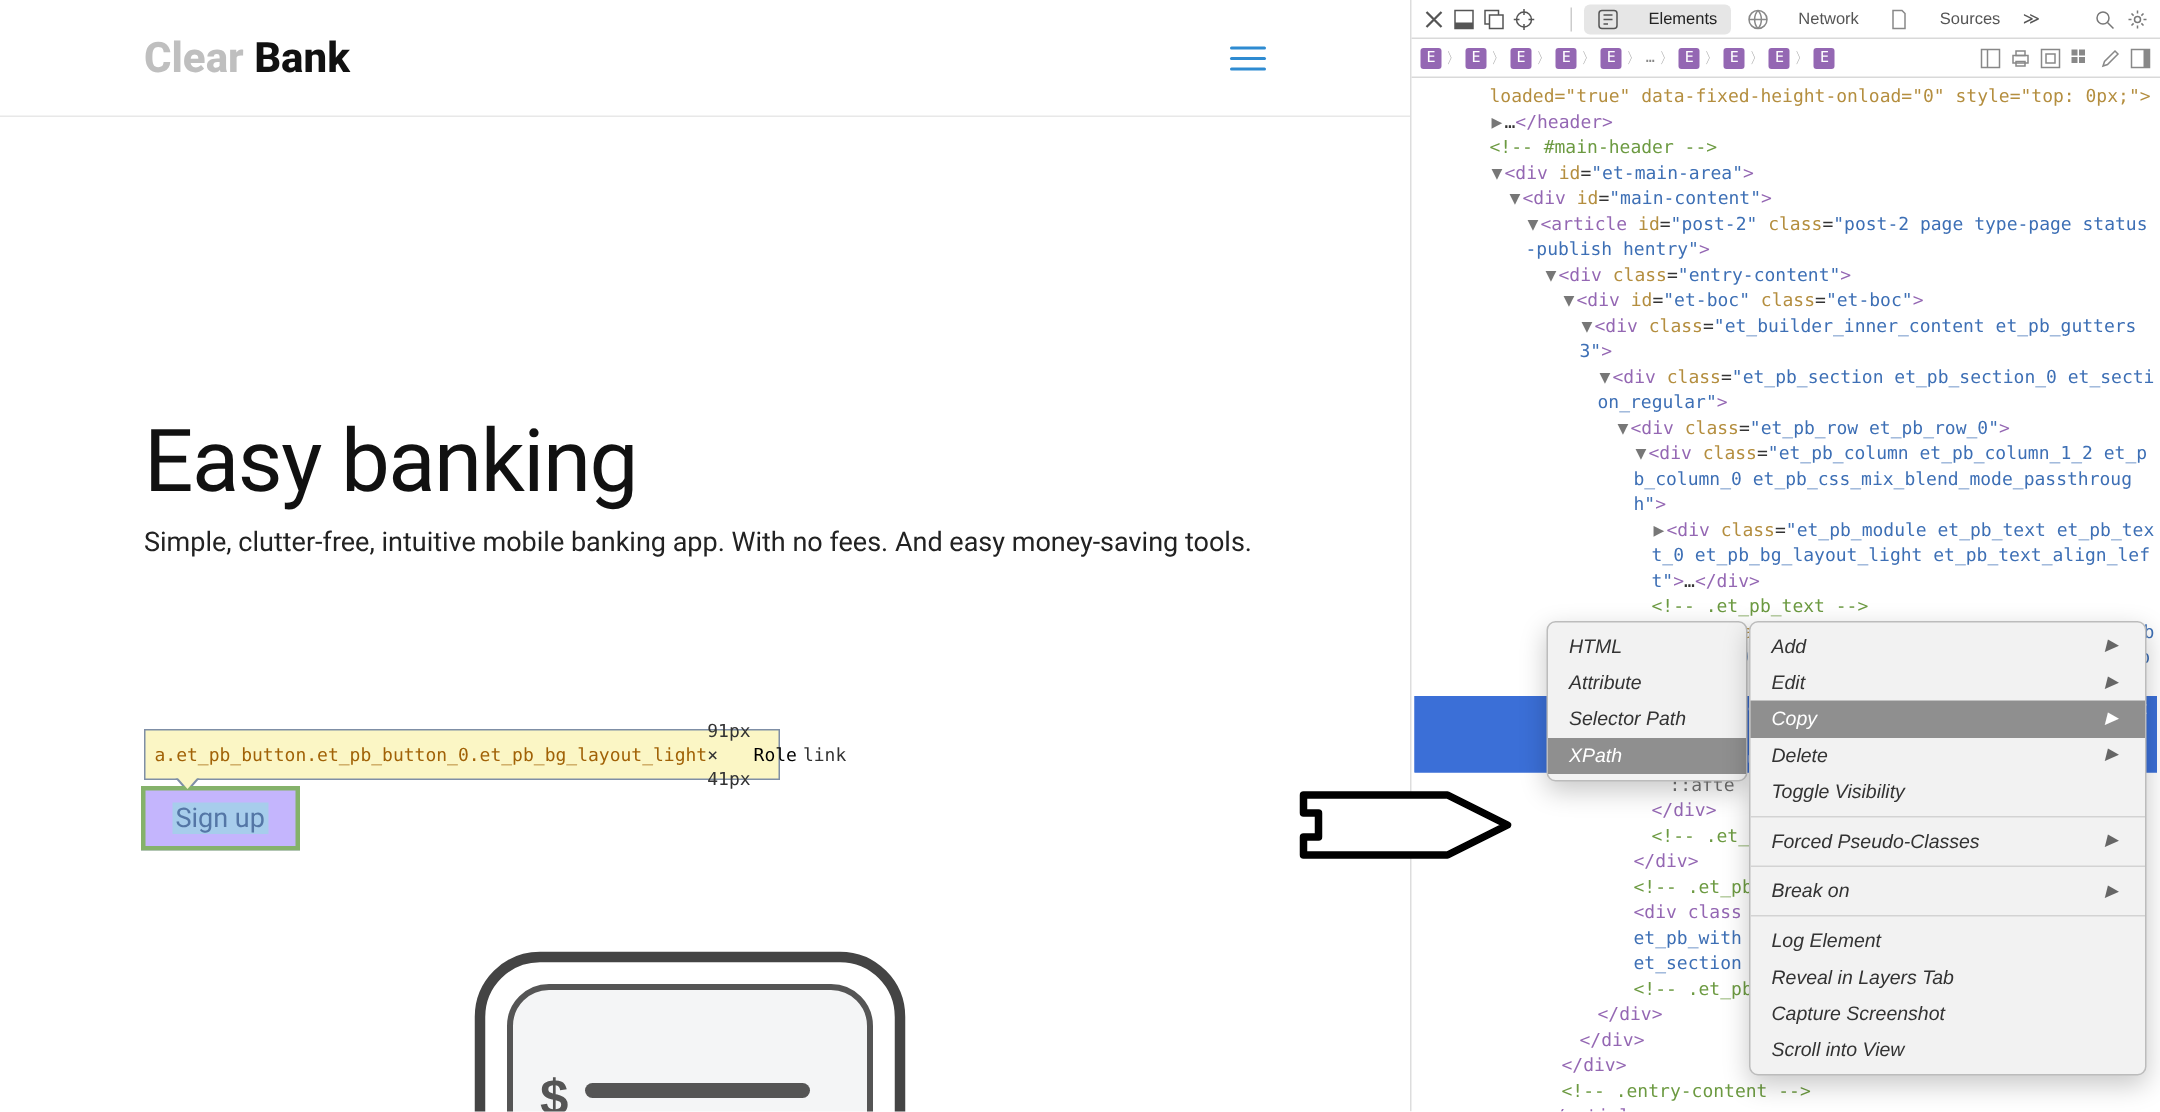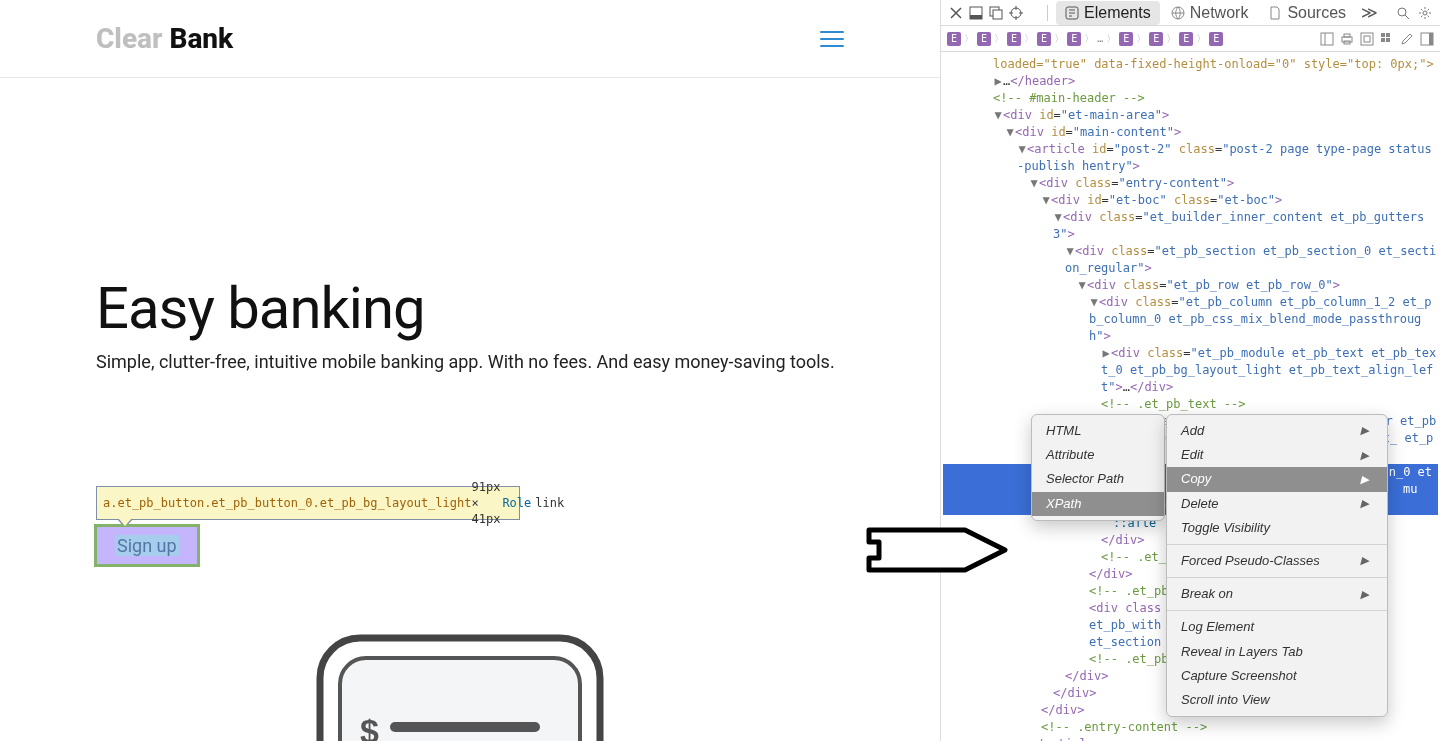--- a/index.html
+++ b/index.html
@@ -17,59 +17,59 @@
   .hamburger span { display: block; width: 24px; height: 2px; background: #2e8bd1; border-radius: 2px; }
 
   .hero { padding: 200px 96px 0 96px; position: relative; }
   .hero h1 { font-size: 58px; line-height: 1.05; font-weight: 400; color: #111; letter-spacing: -1px; }
   .hero h1 .l2 { display: block; }
   .hero p.sub { margin-top: 12px; font-size: 18px; color: #222; }
 
   .inspect-tooltip { position: absolute; left: 96px; top: 408px; width: 424px; height: 34px; background: #fbf6c5; border: 1px solid #7f8fa6; font: 12px/16px Menlo, Consolas, monospace; display: flex; align-items: center; padding: 0 6px; color: #333; }
   .inspect-tooltip .sel { color: #a16207; }
   .inspect-tooltip .dim { color: #333; }
-  .inspect-tooltip .role-l { color: #0369a1; margin-left: 2px; }
+  .inspect-tooltip .role-l { color: #000000; margin-left: 2px; }
   .inspect-tooltip .role-v { color: #333; margin-left: 4px; }
   .inspect-tooltip::after { content: ""; position: absolute; left: 20px; bottom: -9px; width: 0; height: 0; border-left: 8px solid transparent; border-right: 8px solid transparent; border-top: 9px solid #7f8fa6; }
   .inspect-tooltip::before { content: ""; position: absolute; left: 21px; bottom: -7px; width: 0; height: 0; border-left: 7px solid transparent; border-right: 7px solid transparent; border-top: 8px solid #fbf6c5; z-index: 2; }
 
   .signup-wrap { position: absolute; left: 94px; top: 446px; }
   .signup-btn { border: 3px solid #85b26b; background: #c4b5fd; padding: 8px 18px; font-size: 18px; color: #5476a6; display: inline-block; position: relative; }
   .signup-btn .hl { background: #a7cdec; padding: 0 2px; }
 
   .phone-wrap { position: absolute; left: 300px; top: 540px; }
   .phone { width: 320px; }
 
   .arrow-shape { position: absolute; left: 865px; top: 446px; }
 
   
   .dt-top { height: 26px; border-bottom: 1px solid #d9d9d9; display: flex; align-items: center; padding: 0 8px; gap: 6px; }
   .dt-top .left-icons { display: flex; gap: 6px; align-items: center; }
   .dt-top .tabs { display: flex; align-items: center; margin-left: 12px; gap: 2px; }
-  .dt-tab { display: flex; align-items: center; gap: 5px; padding: 3px 9px; border-radius: 4px; font-size: 16px; color: #555; cursor: pointer; }
+  .dt-tab { display: flex; align-items: center; gap: 20px; padding: 3px 9px; border-radius: 4px; font-size: 11px; color: #555; cursor: pointer; }
   .dt-tab.active { background: #e6e6e6; color: #222; }
   .dt-tab svg { width: 14px; height: 14px; }
   .dt-top .right-icons { margin-left: auto; display: flex; gap: 8px; align-items: center; color: #777; }
   .ico { width: 14px; height: 14px; display: inline-flex; align-items: center; justify-content: center; color: #666; }
 
   .dt-crumbs { height: 26px; border-bottom: 1px solid #d9d9d9; display: flex; align-items: center; padding: 0 6px; gap: 3px; }
   .crumb { background: #9467b3; color: #fff; font: 10px/1 Menlo, monospace; padding: 2px 4px; border-radius: 2px; }
   .crumb.dots { background: transparent; color: #888; padding: 2px 0; }
   .crumb-sep { color: #aaa; font-size: 10px; }
   .dt-crumbs .right { margin-left: auto; display: flex; gap: 6px; align-items: center; }
   .mini-ico { width: 14px; height: 14px; color: #888; }
 
   .dt-body { flex: 1; overflow: hidden; position: relative; font: 12px/17px Menlo, Consolas, monospace; padding: 4px 2px; color: #333; }
   .node { white-space: pre-wrap; word-break: break-all; position: relative; }
   .arrow-t { color: #777; width: 10px; display: inline-block; text-align: center; }
   .tag-open, .tag-close, .angle { color: #9467b3; }
   .attr-n { color: #b48e3f; }
   .attr-v { color: #3d6fb5; }
   .cmt { color: #6c9a41; }
-  .txt { color: #0369a1; }
+  .txt { color: #737373; }
   .ellip { color: #333; }
   .i1 { padding-left: 50px; }
   .i2 { padding-left: 62px; }
   .i3 { padding-left: 74px; }
   .i4 { padding-left: 86px; }
   .i5 { padding-left: 98px; }
   .i6 { padding-left: 110px; }
   .i7 { padding-left: 122px; }
   .i8 { padding-left: 134px; }
   .i9 { padding-left: 146px; }
@@ -83,21 +83,21 @@
 
   
   .ctx { position: absolute; background: #f2f2f2; border: 1px solid #bcbcbc; border-radius: 6px; box-shadow: 0 6px 18px rgba(0,0,0,.22); padding: 4px 0; font: 13px/1.4 -apple-system, BlinkMacSystemFont, sans-serif; z-index: 50; }
   .ctx .item { padding: 3px 18px 3px 14px; display: flex; align-items: center; justify-content: space-between; gap: 28px; cursor: default; white-space: nowrap; font-style: italic; }
   .ctx .item.hover { background: #8f8f8f; color: #fff; }
   .ctx .item .sub { color: #666; font-size: 11px; }
   .ctx .item.hover .sub { color: #fff; }
   .ctx hr { border: none; border-top: 1px solid #d3d3d3; margin: 4px 0; }
 
   .ctx1 { left: 90px; top: 362px; width: 134px; }
-  .ctx2 { left: 225px; top: 362px; width: 222px; }
+  .ctx2 { left: 225px; top: 362px; width: 265px; }
   .ctx1-wrap { position: absolute; left: 0; top: 0; right: 0; bottom: 0; pointer-events: none; }
 </style>
 </head>
 <body>
 
 <div class="app">
   <div class="page">
     <div class="page-header">
       <div class="logo">
         <span class="c1">Clear </span><span class="c2">Bank</span>

